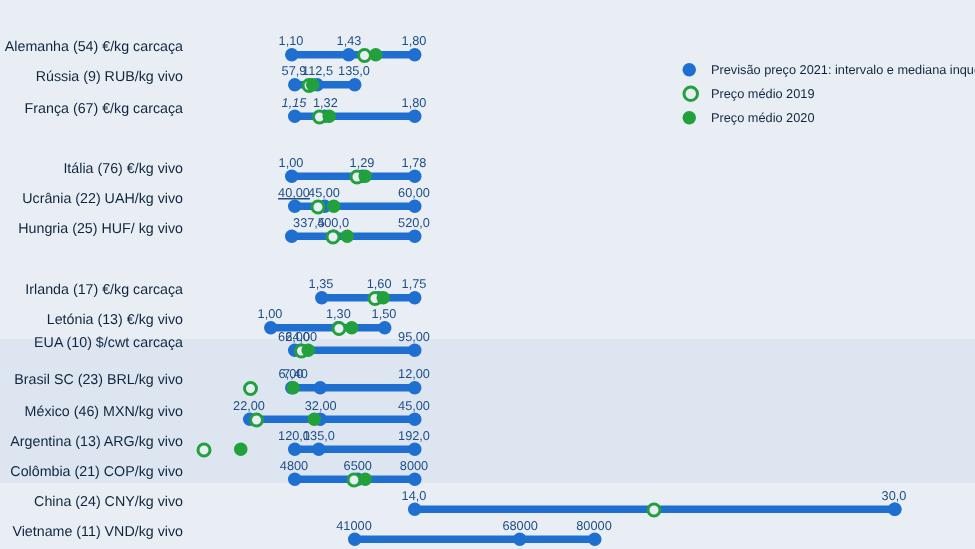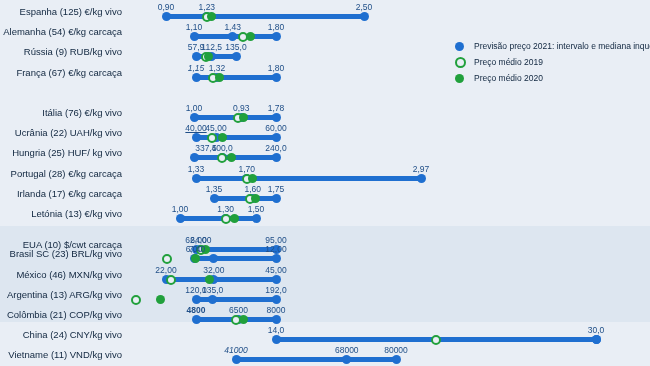--- a/index.html
+++ b/index.html
@@ -82,32 +82,20 @@
   .lm-dot{width:9px;height:9px;border-radius:50%;background:#1f6fd0;display:block;}
   .lm-hollow{width:7px;height:7px;border-radius:50%;border:2px solid #21a03c;background:transparent;display:block;}
   .lm-green{width:9px;height:9px;border-radius:50%;background:#21a03c;display:block;}
   .legend .ltext{margin-left:5px;white-space:nowrap;}
 </style>
 </head>
 <body>
 
 <div id="chart">
     <div class="band" style="top: 226px; height: 96px;"></div>
-    <div class="row" style="top: 2px;">
-      <div class="rowlabel">Espanha (125) €/kg vivo</div>
-      <div class="bar" style="left: 166px; width: 198px;"></div>
-      <div class="dot blue" style="left: 161.5px;"></div>
-      <div class="dot blue" style="left: 359.5px;"></div>
-      <div class="dot blue" style="left: 202.337px;"></div>
-      <div class="dot hollow" style="left: 201.837px;"></div>
-      <div class="dot green" style="left: 207.287px;"></div>
-      <div class="vlabel" style="left: 166px;">0,90</div>
-      <div class="vlabel" style="left: 206.837px;">1,23</div>
-      <div class="vlabel" style="left: 364px;">2,50</div>
-    </div>
     <div class="row" style="top: 22.2px;">
       <div class="rowlabel">Alemanha (54) €/kg carcaça</div>
       <div class="bar" style="left: 194px; width: 82px;"></div>
       <div class="dot blue" style="left: 189.5px;"></div>
       <div class="dot blue" style="left: 271.5px;"></div>
       <div class="dot blue" style="left: 228.157px;"></div>
       <div class="dot hollow" style="left: 238.2px;"></div>
       <div class="dot green" style="left: 245.729px;"></div>
       <div class="vlabel" style="left: 194px;">1,10</div>
       <div class="vlabel" style="left: 232.657px;">1,43</div>
@@ -139,21 +127,21 @@
     </div>
     <div class="row" style="top: 103px;">
       <div class="rowlabel">Itália (76) €/kg vivo</div>
       <div class="bar" style="left: 194px; width: 82px;"></div>
       <div class="dot blue" style="left: 189.5px;"></div>
       <div class="dot blue" style="left: 271.5px;"></div>
       <div class="dot blue" style="left: 236.808px;"></div>
       <div class="dot hollow" style="left: 233.154px;"></div>
       <div class="dot green" style="left: 238.91px;"></div>
       <div class="vlabel" style="left: 194px;">1,00</div>
-      <div class="vlabel" style="left: 241.308px;">0,93</div>
+      <div class="vlabel" style="left: 241.308px;">1,29</div>
       <div class="vlabel" style="left: 276px;">1,78</div>
     </div>
     <div class="row" style="top: 123.2px;">
       <div class="rowlabel">Ucrânia (22) UAH/kg vivo</div>
       <div class="bar" style="left: 196px; width: 80px;"></div>
       <div class="dot blue" style="left: 191.5px;"></div>
       <div class="dot blue" style="left: 271.5px;"></div>
       <div class="dot blue" style="left: 211.5px;"></div>
       <div class="dot hollow" style="left: 207px;"></div>
       <div class="dot green" style="left: 217.5px;"></div>
@@ -164,33 +152,21 @@
     <div class="row" style="top: 143.4px;">
       <div class="rowlabel">Hungria (25) HUF/ kg vivo</div>
       <div class="bar" style="left: 194px; width: 82px;"></div>
       <div class="dot blue" style="left: 189.5px;"></div>
       <div class="dot blue" style="left: 271.5px;"></div>
       <div class="dot blue" style="left: 217.582px;"></div>
       <div class="dot hollow" style="left: 217.082px;"></div>
       <div class="dot green" style="left: 226.568px;"></div>
       <div class="vlabel" style="left: 206px;">337,5</div>
       <div class="vlabel" style="left: 222.082px;">400,0</div>
-      <div class="vlabel" style="left: 276px;">240,0</div>
-    </div>
-    <div class="row" style="top: 163.6px;">
-      <div class="rowlabel">Portugal (28) €/kg carcaça</div>
-      <div class="bar" style="left: 196px; width: 225px;"></div>
-      <div class="dot blue" style="left: 191.5px;"></div>
-      <div class="dot blue" style="left: 416.5px;"></div>
-      <div class="dot blue" style="left: 242.262px;"></div>
-      <div class="dot hollow" style="left: 241.762px;"></div>
-      <div class="dot green" style="left: 247.75px;"></div>
-      <div class="vlabel" style="left: 196px;">1,33</div>
-      <div class="vlabel" style="left: 246.762px;">1,70</div>
-      <div class="vlabel" style="left: 421px;">2,97</div>
+      <div class="vlabel" style="left: 276px;">520,0</div>
     </div>
     <div class="row" style="top: 183.8px;">
       <div class="rowlabel">Irlanda (17) €/kg carcaça</div>
       <div class="bar" style="left: 214px; width: 62px;"></div>
       <div class="dot blue" style="left: 209.5px;"></div>
       <div class="dot blue" style="left: 271.5px;"></div>
       <div class="dot blue" style="left: 248.25px;"></div>
       <div class="dot hollow" style="left: 244.65px;"></div>
       <div class="dot green" style="left: 251.35px;"></div>
       <div class="vlabel" style="left: 214px;">1,35</div>
@@ -202,21 +178,21 @@
       <div class="bar" style="left: 180px; width: 76px;"></div>
       <div class="dot blue" style="left: 175.5px;"></div>
       <div class="dot blue" style="left: 251.5px;"></div>
       <div class="dot blue" style="left: 221.1px;"></div>
       <div class="dot hollow" style="left: 220.6px;"></div>
       <div class="dot green" style="left: 230.22px;"></div>
       <div class="vlabel" style="left: 180px;">1,00</div>
       <div class="vlabel" style="left: 225.6px;">1,30</div>
       <div class="vlabel" style="left: 256px;">1,50</div>
     </div>
-    <div class="row" style="top: 235px;">
+    <div class="row" style="top: 219px;">
       <div class="rowlabel">EUA (10) $/cwt carcaça</div>
       <div class="bar" style="left: 196px; width: 80px;"></div>
       <div class="dot blue" style="left: 191.5px;"></div>
       <div class="dot blue" style="left: 271.5px;"></div>
       <div class="dot blue" style="left: 196.348px;"></div>
       <div class="dot hollow" style="left: 195.848px;"></div>
       <div class="dot green" style="left: 201.197px;"></div>
       <div class="vlabel" style="left: 196px;">62,00</div>
       <div class="vlabel" style="left: 200.848px;">64,00</div>
       <div class="vlabel" style="left: 276px;">95,00</div>
@@ -258,41 +234,41 @@
       <div class="vlabel" style="left: 276px;">192,0</div>
     </div>
     <div class="row" style="top: 305px;">
       <div class="rowlabel">Colômbia (21) COP/kg vivo</div>
       <div class="bar" style="left: 196px; width: 80px;"></div>
       <div class="dot blue" style="left: 191.5px;"></div>
       <div class="dot blue" style="left: 271.5px;"></div>
       <div class="dot blue" style="left: 234px;"></div>
       <div class="dot hollow" style="left: 231px;"></div>
       <div class="dot green" style="left: 239px;"></div>
-      <div class="vlabel" style="left: 196px; font-weight: bold;">4800</div>
+      <div class="vlabel" style="left: 196px;">4800</div>
       <div class="vlabel" style="left: 238.5px;">6500</div>
       <div class="vlabel" style="left: 276px;">8000</div>
     </div>
     <div class="row" style="top: 325.2px;">
       <div class="rowlabel">China (24) CNY/kg vivo</div>
       <div class="bar" style="left: 276px; width: 320px;"></div>
       <div class="dot blue" style="left: 271.5px;"></div>
       <div class="dot blue" style="left: 591.5px;"></div>
       <div class="dot blue" style="left: 591.5px;"></div>
       <div class="dot hollow" style="left: 431px;"></div>
       <div class="vlabel" style="left: 276px;">14,0</div>
       <div class="vlabel" style="left: 596px;">30,0</div>
     </div>
     <div class="row" style="top: 345.4px;">
       <div class="rowlabel">Vietname (11) VND/kg vivo</div>
       <div class="bar" style="left: 236px; width: 160px;"></div>
       <div class="dot blue" style="left: 231.5px;"></div>
       <div class="dot blue" style="left: 391.5px;"></div>
       <div class="dot blue" style="left: 342.269px;"></div>
-      <div class="vlabel" style="left: 236px; font-style: italic;">41000</div>
+      <div class="vlabel" style="left: 236px;">41000</div>
       <div class="vlabel" style="left: 346.769px;">68000</div>
       <div class="vlabel" style="left: 396px;">80000</div>
     </div>
     <div class="legend">
       <div class="lrow">
         <span class="lmark">
           <span class="lm-dot"></span>
         </span>
         <span class="ltext">Previsão preço 2021: intervalo e mediana inquéritos</span>
       </div>

